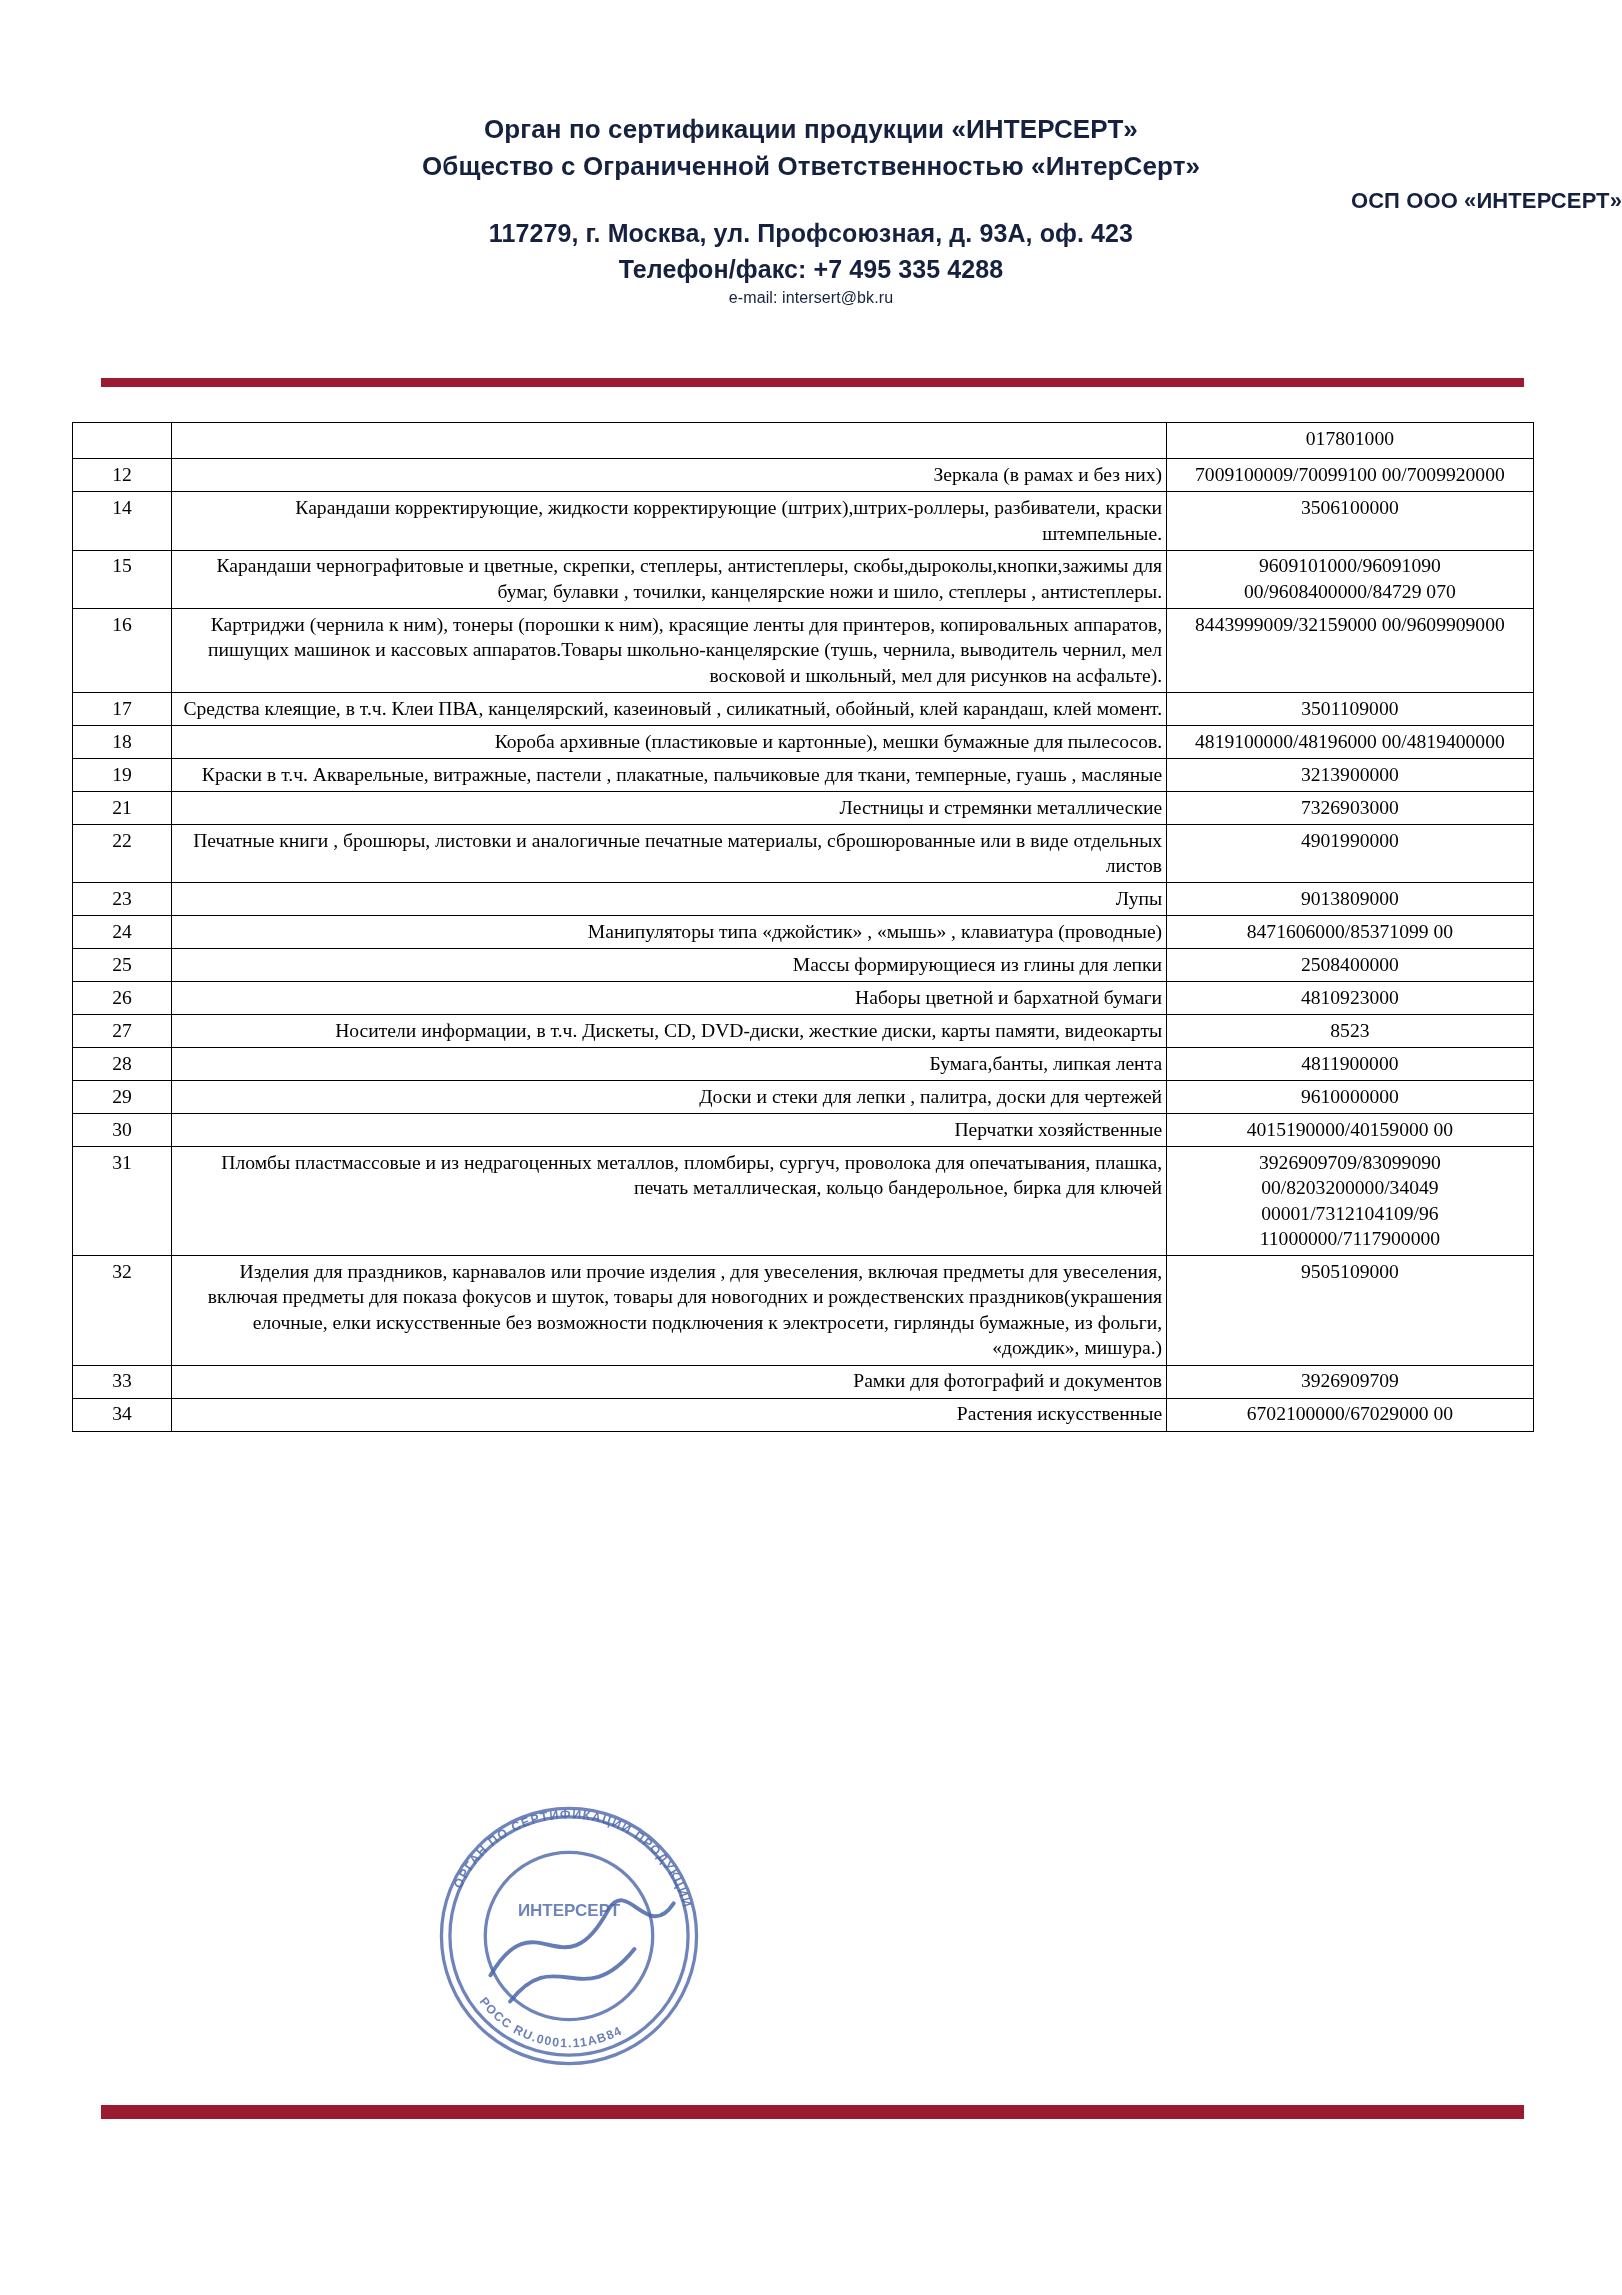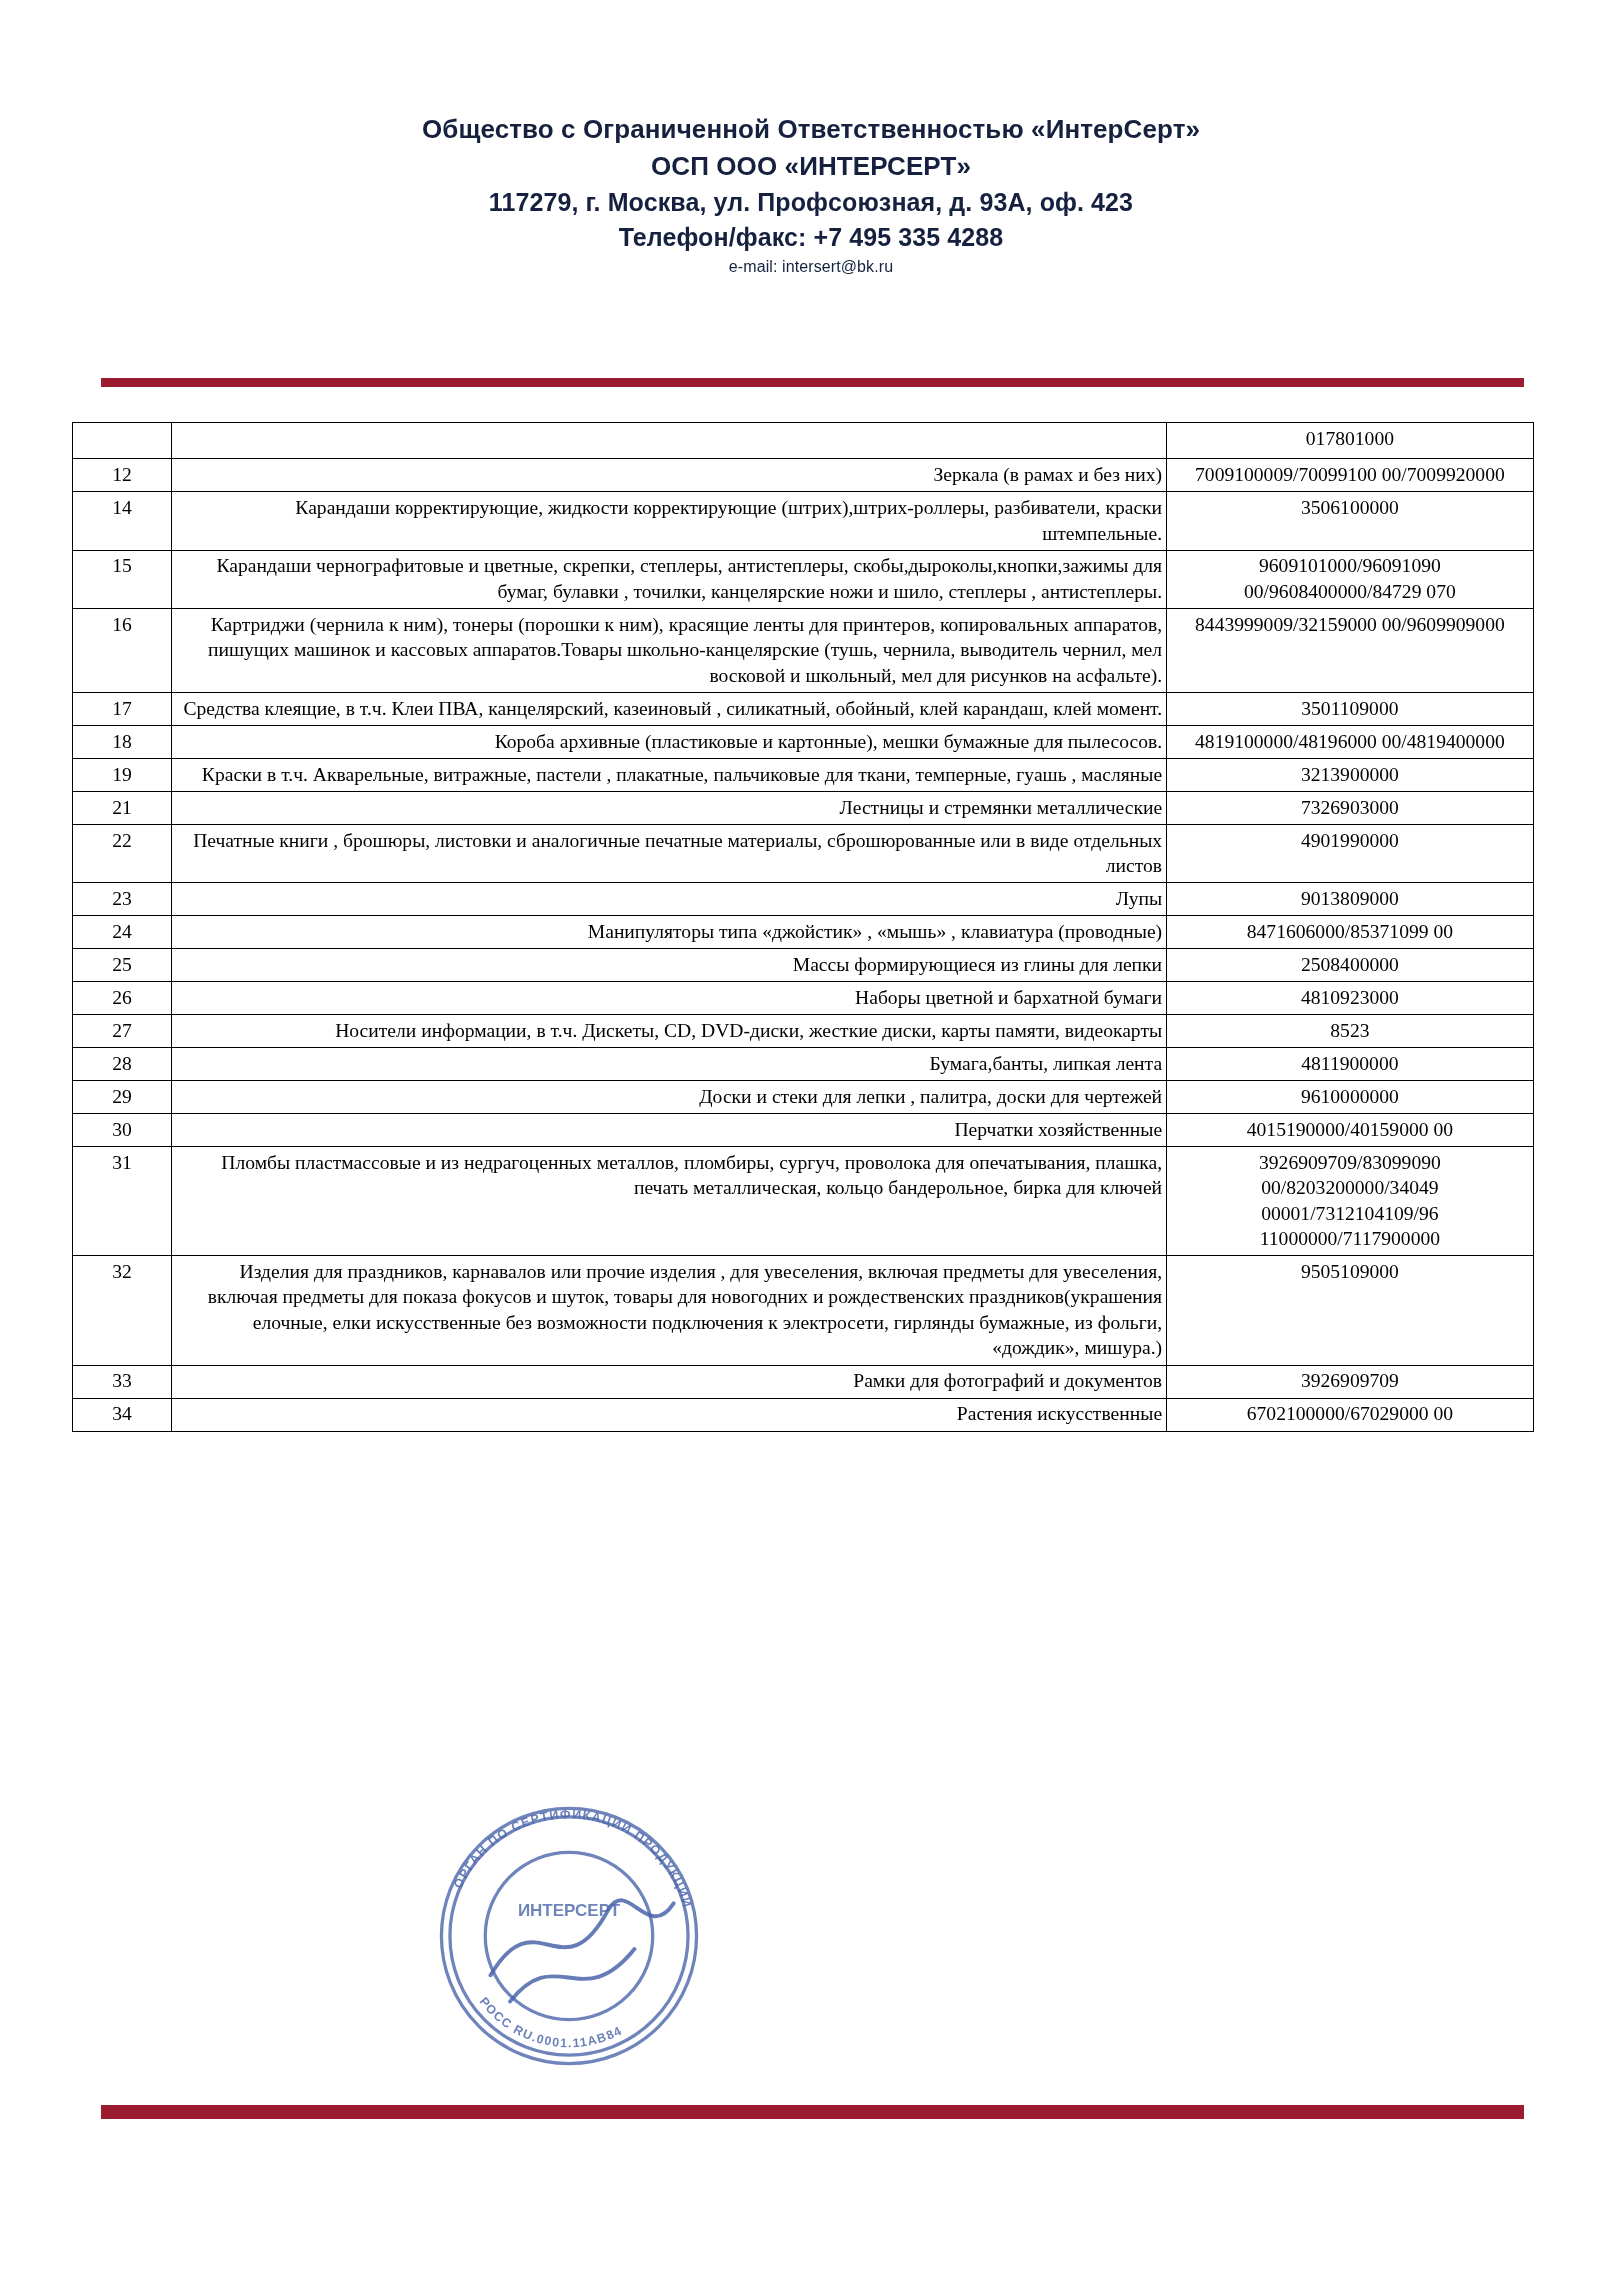--- a/index.html
+++ b/index.html
@@ -29,21 +29,21 @@
     font-family: "Liberation Sans", sans-serif;
     font-weight: bold;
     color: #15213f;
   }
   .header-line {
     line-height: 1.42;
     letter-spacing: 0.1px;
   }
   .hl1 { font-size: 26px; }
   .hl2 { font-size: 26px; }
-  .hl3 { font-size: 26px; }
+  .hl3 { font-size: 22px; text-align: right; }
   .hl4 { font-size: 25px; }
   .hl5 { font-size: 25px; }
   .hl6 { font-size: 16px; font-weight: normal; }
 
   .rule-top {
     position: absolute;
     left: 101px;
     top: 378px;
     width: 1423px;
     height: 9.2px;
@@ -112,20 +112,21 @@
     pointer-events: none;
     opacity: 0.85;
   }
 </style>
 </head>
 <body>
 
 <div class="page">
 
   <div class="header">
+    <div class="header-line hl1">Орган по сертификации продукции «ИНТЕРСЕРТ»</div>
     <div class="header-line hl2">Общество с Ограниченной Ответственностью  «ИнтерСерт»</div>
     <div class="header-line hl3">ОСП ООО «ИНТЕРСЕРТ»</div>
     <div class="header-line hl4">117279, г. Москва, ул. Профсоюзная, д. 93А, оф. 423</div>
     <div class="header-line hl5">Телефон/факс: +7 495 335 4288</div>
     <div class="header-line hl6">e-mail: intersert@bk.ru</div>
   </div>
 
   <div class="rule-top"></div>
 
   <div class="table-wrap">

